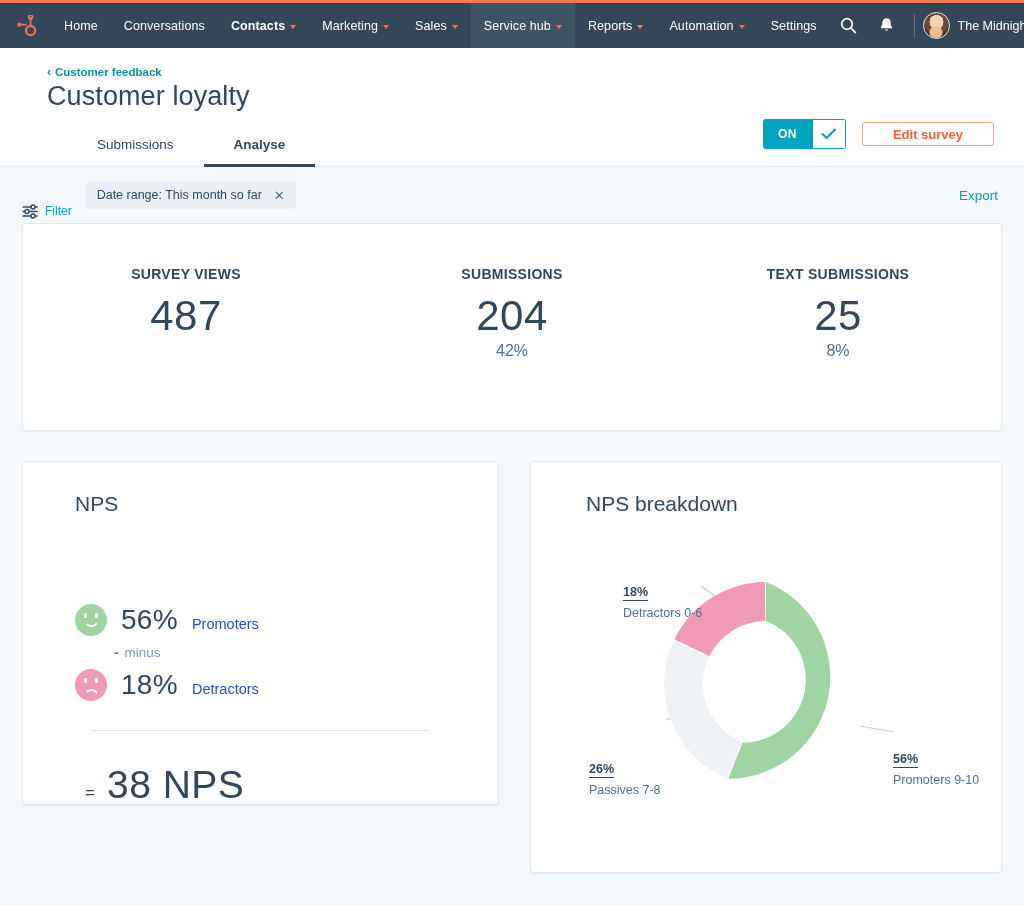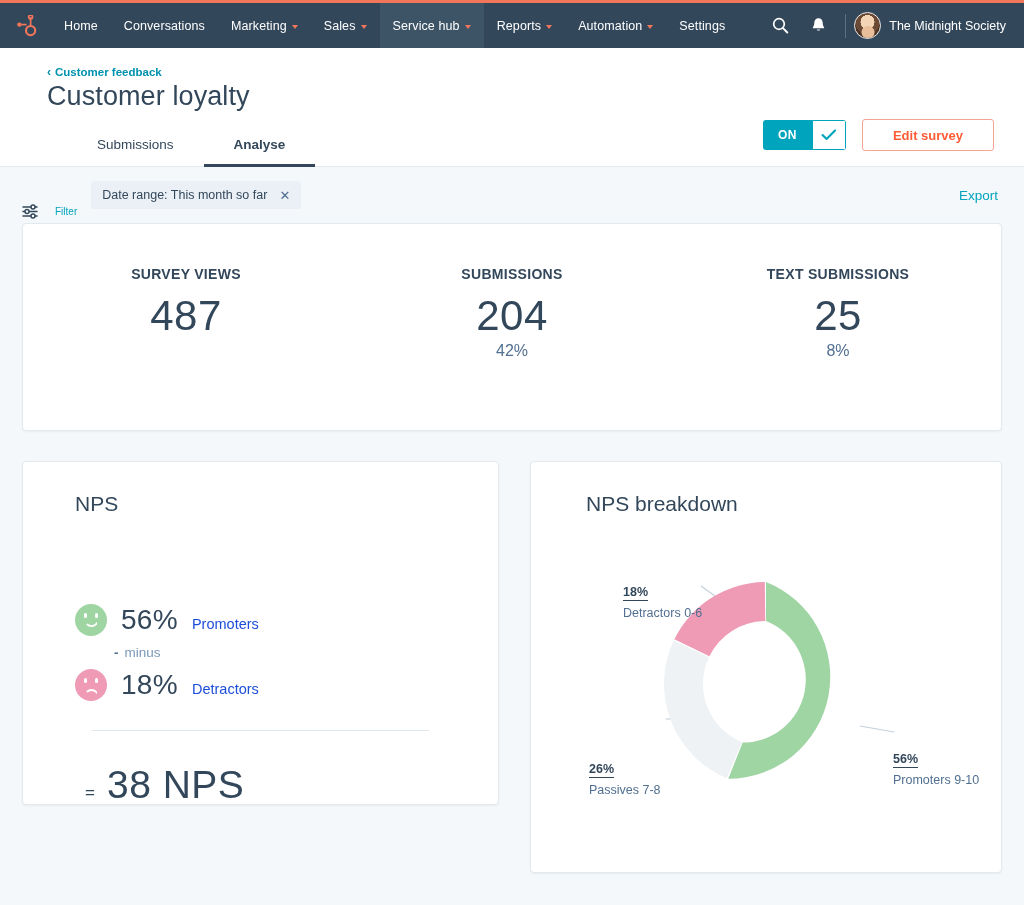--- a/index.html
+++ b/index.html
@@ -169,21 +169,21 @@
     align-items: center;
     justify-content: center;
   }
   .btn-outline {
     border: 1px solid #f5a491;
     color: #ff5c35;
     background: #fff;
     font-size: 13px;
     font-weight: bold;
     border-radius: 3px;
-    height: 32px;
+    height: 24px;
     padding: 0 30px;
     cursor: pointer;
     font-family: "Liberation Sans", sans-serif;
   }
 
   
   .tabs {
     display: flex;
     gap: 0;
     padding-left: 20px;
@@ -206,23 +206,23 @@
   .filter-bar {
     height: 56px;
     display: flex;
     align-items: center;
     padding: 0 26px 0 22px;
     gap: 14px;
   }
   .filter-btn {
     display: flex;
     align-items: center;
-    gap: 16px;
+    gap: 6px;
     color: #00a4bd;
-    font-size: 10px;
+    font-size: 12px;
     cursor: pointer;
     margin-top: 32px;
   }
   .chip {
     background: #eaf0f6;
     border-radius: 3px;
     height: 28px;
     display: flex;
     align-items: center;
     gap: 12px;
@@ -435,20 +435,24 @@
       <circle cx="14.6" cy="2.0" r="1.9" fill="none" stroke="#f2765a" stroke-width="1.7"></circle>
     </svg>
   </div>
 
   <div class="nav-items">
     <div class="nav-item">
       <span>Home</span>
     </div>
     <div class="nav-item">
       <span>Conversations</span>
+    </div>
+    <div class="nav-item bold">
+      <span>Contacts</span>
+      <i class="caret"></i>
     </div>
     <div class="nav-item">
       <span>Marketing</span>
       <i class="caret"></i>
     </div>
     <div class="nav-item">
       <span>Sales</span>
       <i class="caret"></i>
     </div>
     <div class="nav-item active-bg">

